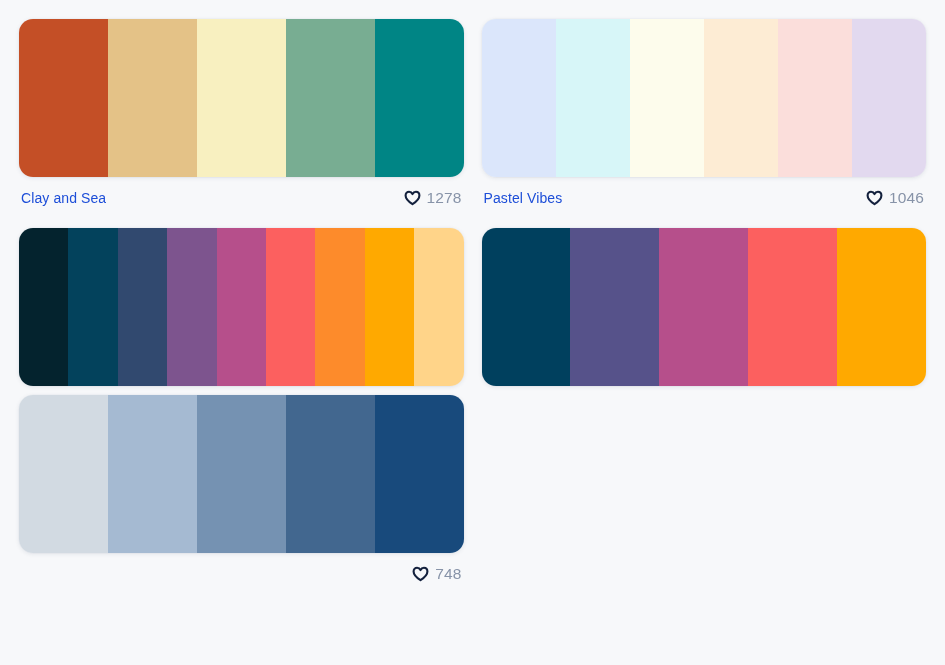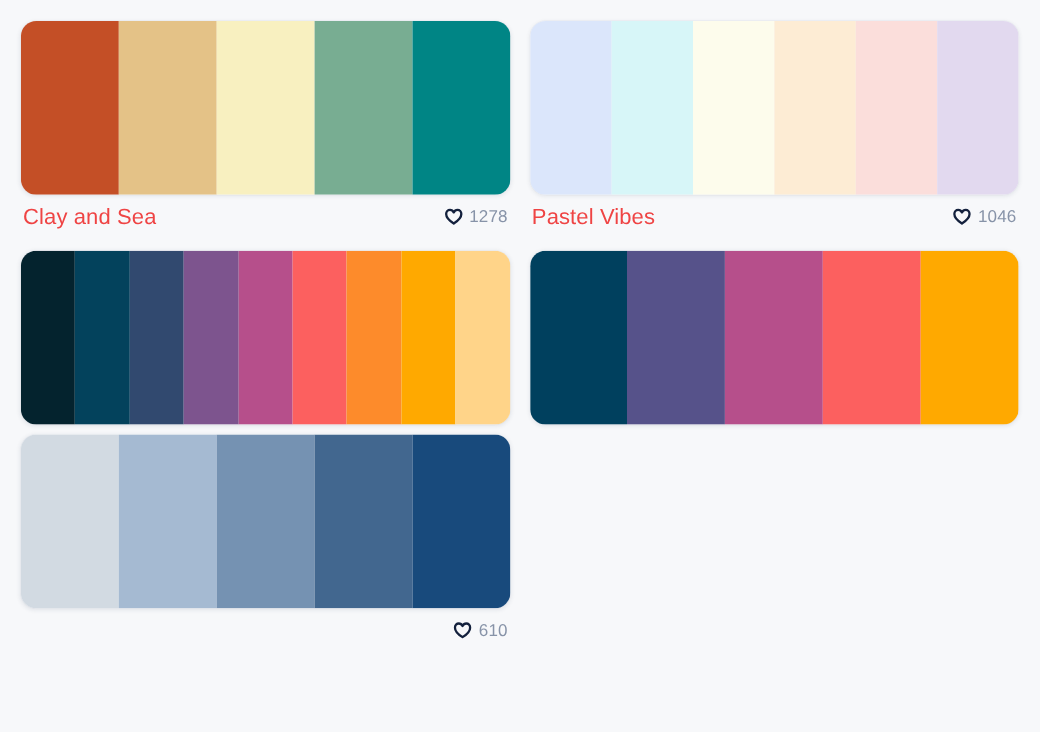--- a/index.html
+++ b/index.html
@@ -41,31 +41,31 @@
 
   .card-footer {
     display: flex;
     align-items: center;
     justify-content: space-between;
     height: 42px;
     padding: 0 2px;
   }
 
   .palette-name {
-    font-size: 20px;
-    color: #ef4444;
+    font-size: 14px;
+    color: #1d4ed8;
     letter-spacing: 0.1px;
     white-space: nowrap;
     overflow: hidden;
     text-overflow: ellipsis;
   }
 
   .likes {
     display: flex;
-    align-items: flex-start;
+    align-items: center;
     gap: 6px;
     margin-left: auto;
   }
 
   .heart-icon {
     width: 17px;
     height: 16px;
     display: block;
     flex: none;
   }
@@ -152,17 +152,17 @@
         <div class="swatch" style="background: rgb(117, 146, 178);"></div>
         <div class="swatch" style="background: rgb(66, 103, 143);"></div>
         <div class="swatch" style="background: rgb(24, 74, 124);"></div>
       </div>
       <div class="card-footer">
         <span class="palette-name"></span>
         <div class="likes">
           <svg class="heart-icon" viewBox="0 0 17 16">
             <path d="M8.5 14.2C8.5 14.2 1.6 9.9 1.6 5.6C1.6 3.3 3.2 1.8 5.1 1.8C6.6 1.8 7.9 2.8 8.5 4.1C9.1 2.8 10.4 1.8 11.9 1.8C13.8 1.8 15.4 3.3 15.4 5.6C15.4 9.9 8.5 14.2 8.5 14.2Z" stroke-linejoin="round"></path>
           </svg>
-          <span class="like-count">610</span>
+          <span class="like-count">748</span>
         </div>
       </div>
     </div>
   </div>
 
 </body></html>

